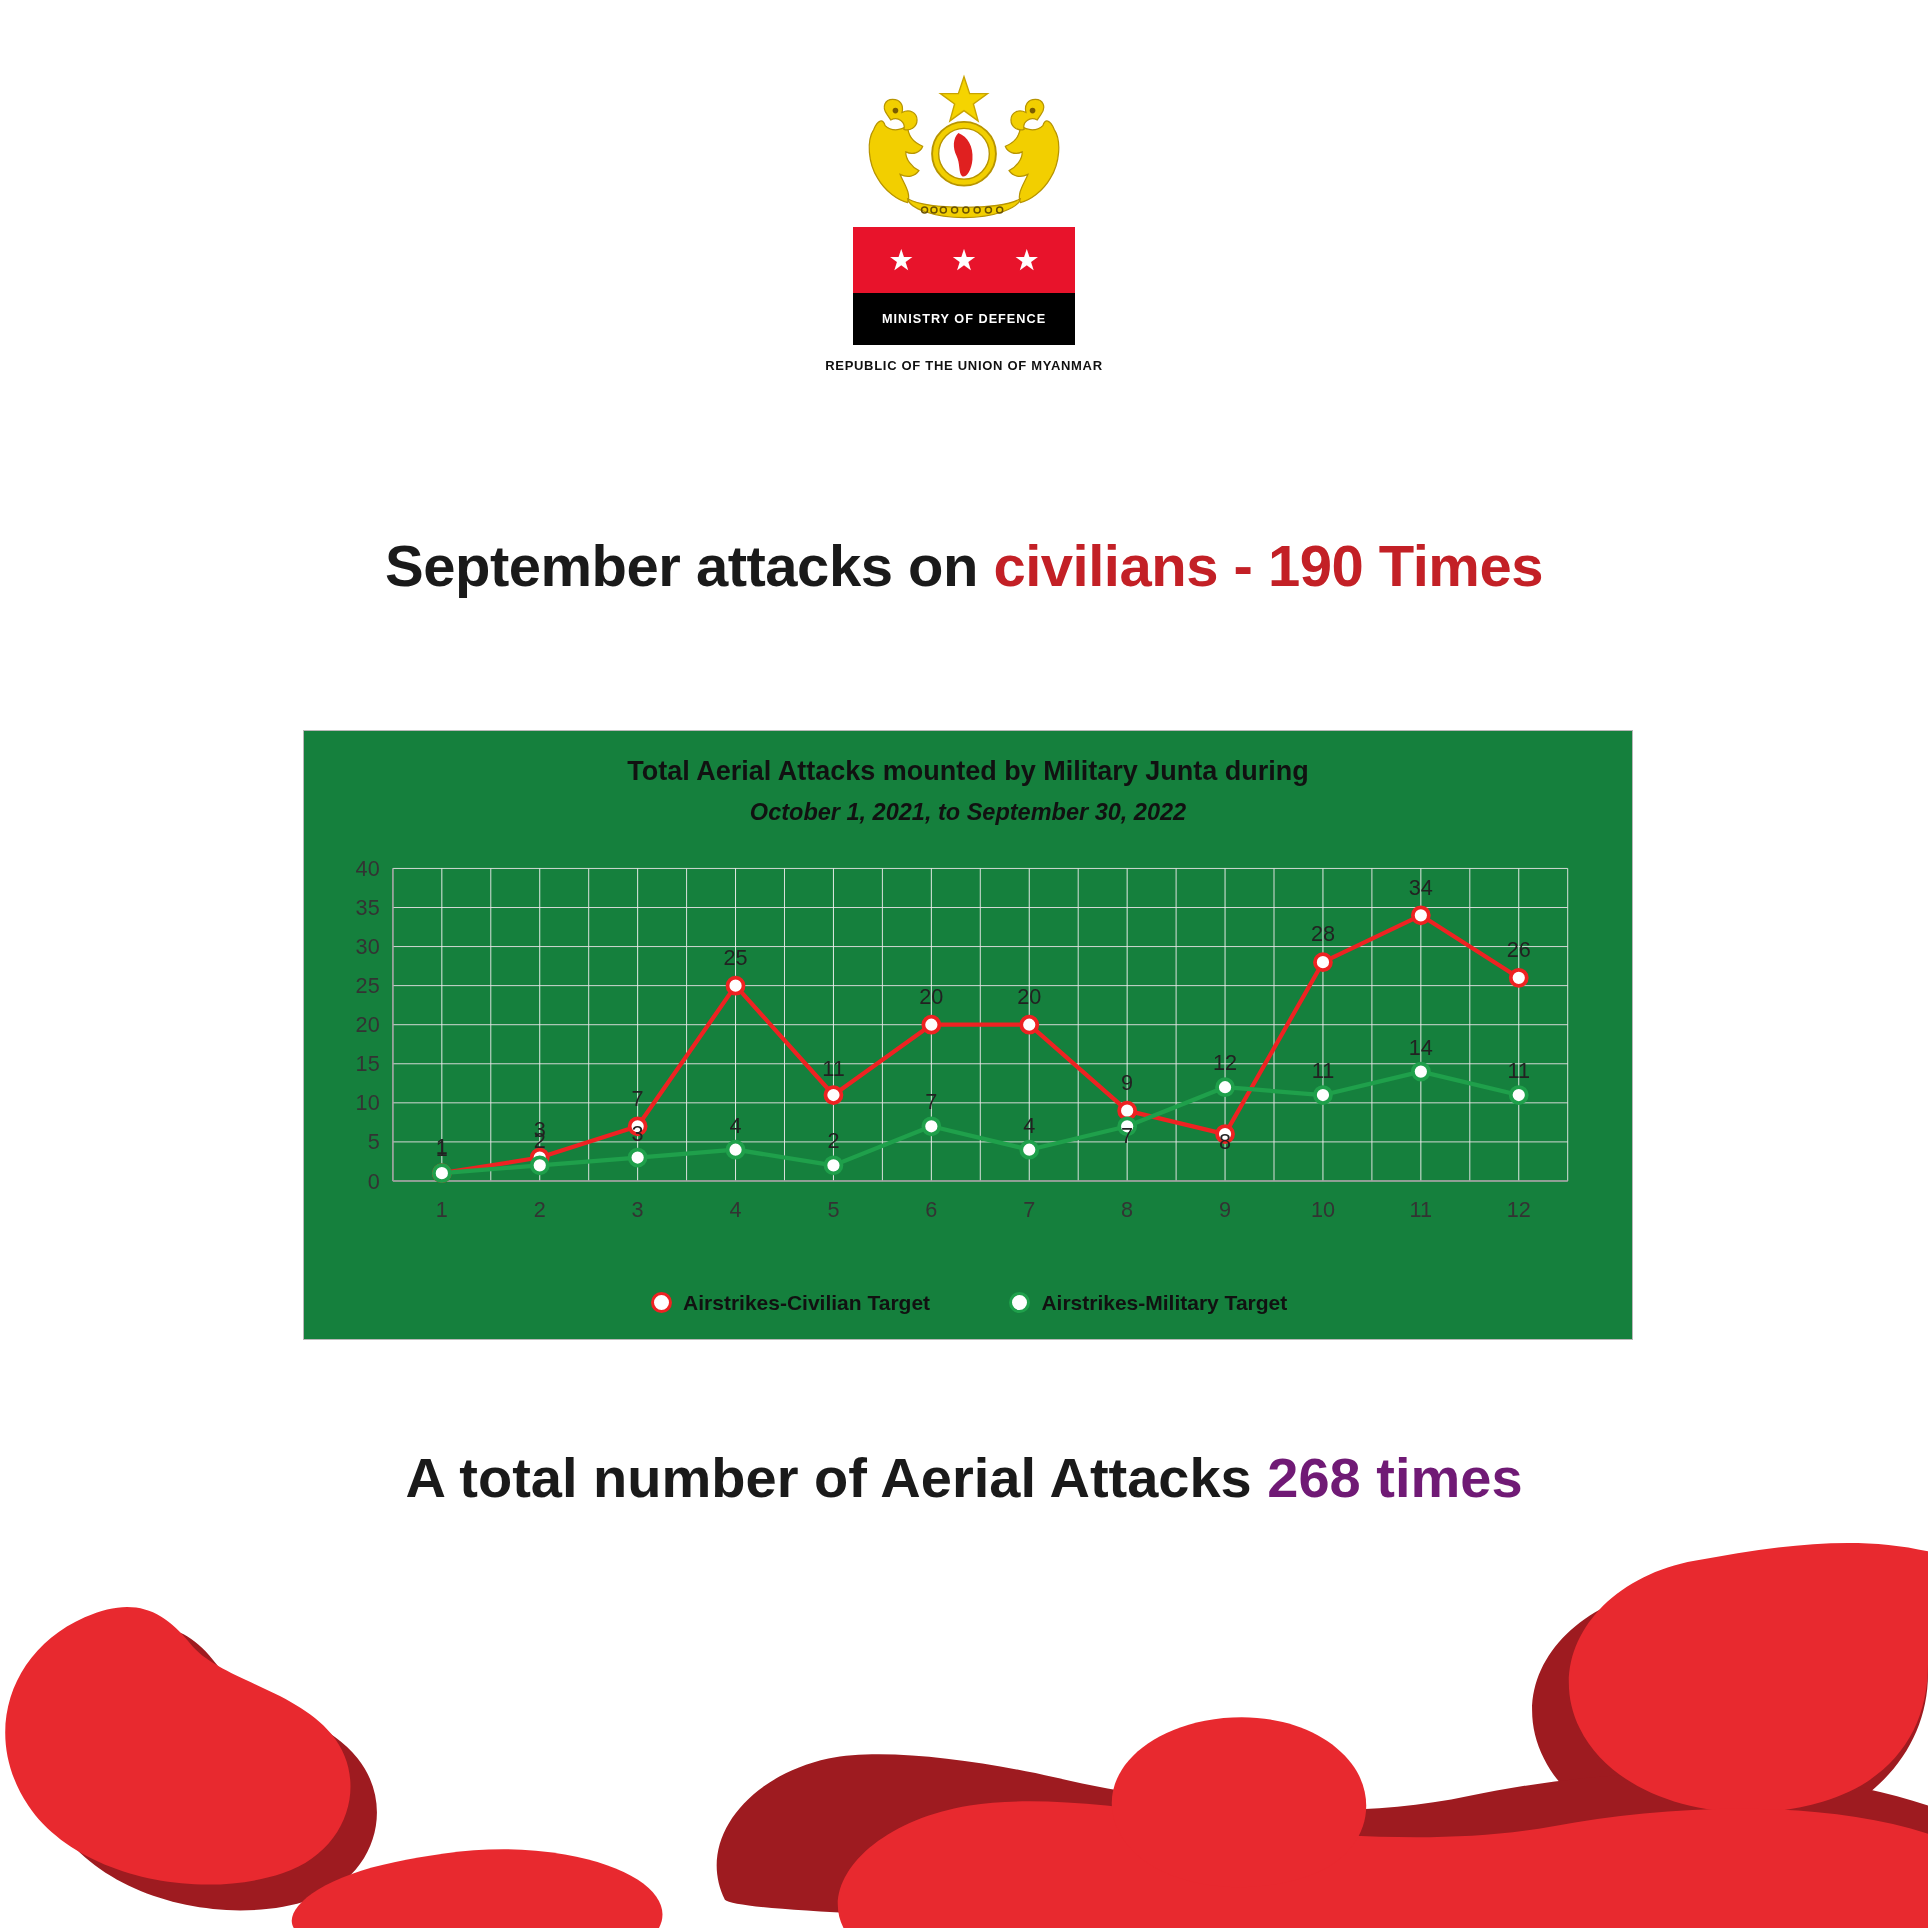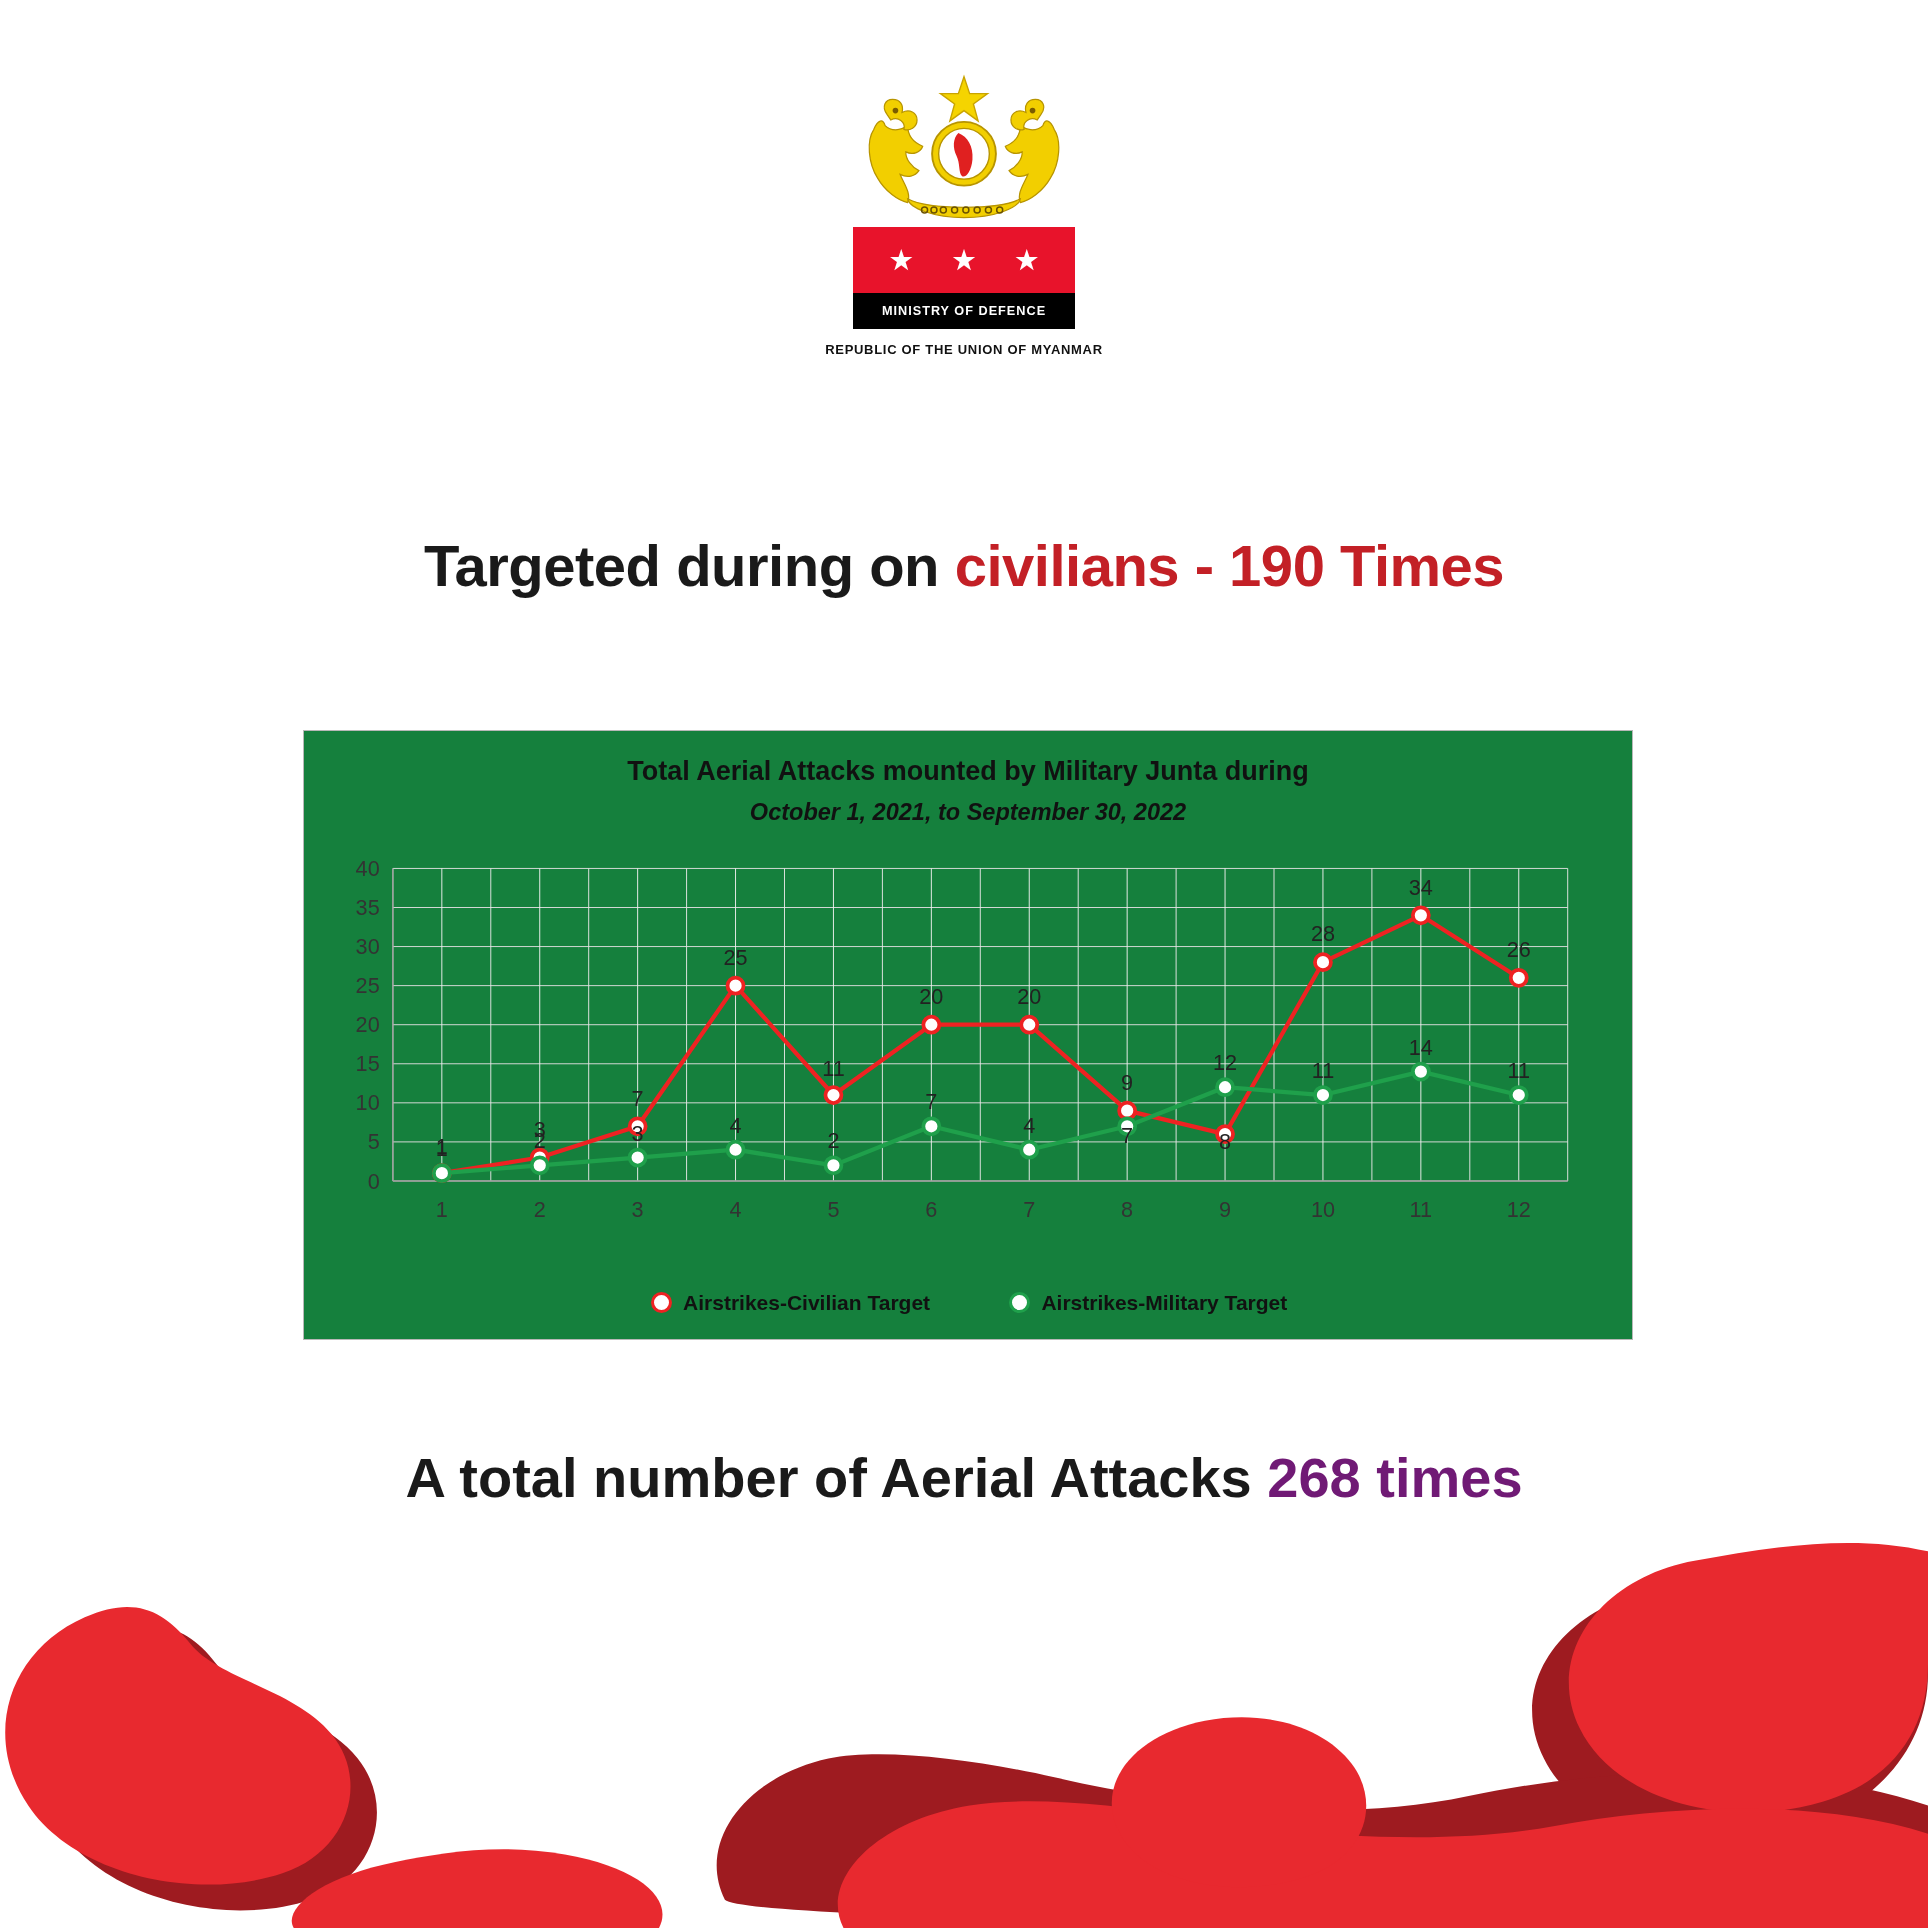--- a/index.html
+++ b/index.html
@@ -44,21 +44,21 @@
     justify-content: space-around;
     padding: 0 17px;
   }
   .mod-flag .star {
     color: #ffffff;
     font-size: 29px;
     line-height: 1;
   }
   .mod-bar {
     width: 222px;
-    height: 36px;
+    height: 52px;
     background: #000000;
     display: flex;
     align-items: center;
     justify-content: center;
   }
   .mod-bar span {
     color: #ffffff;
     font-size: 12.7px;
     font-weight: bold;
     letter-spacing: 1px;
@@ -230,21 +230,21 @@
       <span class="star">★</span>
       <span class="star">★</span>
       <span class="star">★</span>
     </div>
     <div class="mod-bar">
       <span>MINISTRY OF DEFENCE</span>
     </div>
     <div class="republic-line">REPUBLIC OF THE UNION OF MYANMAR</div>
   </div>
 
-  <div class="headline"><span>Targeted during on </span><span class="accent">civilians - 190 Times</span></div>
+  <div class="headline"><span>September attacks on </span><span class="accent">civilians - 190 Times</span></div>
 
   <div class="chart-panel">
     <div class="chart-title">Total Aerial Attacks mounted by Military Junta during</div>
     <div class="chart-subtitle">October 1, 2021, to September 30, 2022</div>
 
     <svg class="plot-area" id="plot" viewBox="0 0 1412 648">
         <line x1="94" x2="1342" y1="478" y2="478" stroke="#dedede" stroke-width="1"></line>
         <line x1="94" x2="1342" y1="436.5" y2="436.5" stroke="#dedede" stroke-width="1"></line>
         <line x1="94" x2="1342" y1="395" y2="395" stroke="#dedede" stroke-width="1"></line>
         <line x1="94" x2="1342" y1="353.5" y2="353.5" stroke="#dedede" stroke-width="1"></line>

